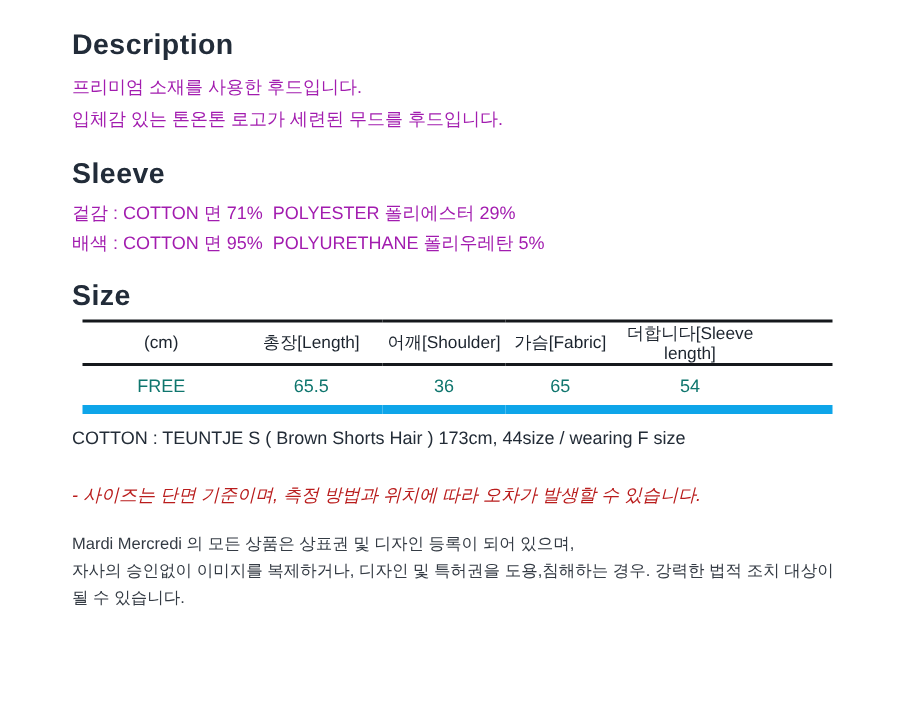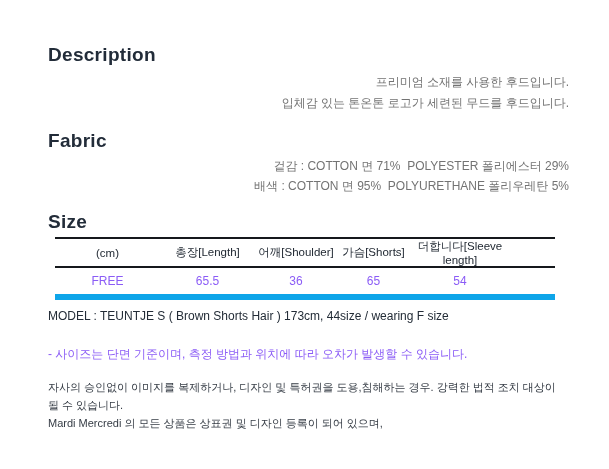--- a/index.html
+++ b/index.html
@@ -11,39 +11,38 @@
     width: 609px;
     height: 469px;
     font-family: "Liberation Sans", sans-serif;
     color: #2c3541;
     overflow: hidden;
   }
   .page {
     box-sizing: border-box;
     width: 609px;
     height: 469px;
-    padding: 44px 40px 0 48px;
+    padding: 20px 40px 0 48px;
     background: #ffffff;
   }
   .section-title {
     margin: 0;
     font-size: 19px;
     line-height: 22px;
     font-weight: 600;
     letter-spacing: 0.3px;
     color: #222c39;
   }
   .desc-title { margin-bottom: 6px; }
   .body-line {
     margin: 0;
     font-size: 12px;
     line-height: 21px;
-    color: #737373;
+    color: #a21caf;
     white-space: pre-wrap;
-    text-align: right;
   }
   .fabric-title { margin-top: 16px; margin-bottom: 4px; }
   .fabric-line { line-height: 20px; }
   .size-title { margin-top: 15px; margin-bottom: 4px; }
 
   table.size-table {
     border-collapse: collapse;
     table-layout: fixed;
     width: 500px;
     margin-left: 7px;
@@ -56,41 +55,42 @@
   table.size-table th {
     font-weight: 400;
     font-size: 11.5px;
     color: #1c242e;
     text-align: center;
     height: 23px;
     padding: 0;
   }
   table.size-table td {
     font-size: 12px;
-    color: #8b5cf6;
+    color: #0f766e;
     text-align: center;
     height: 26px;
     padding: 0;
   }
   table.size-table th.col-sleeve,
   table.size-table td.col-sleeve {
     padding-right: 45px;
   }
 
   .model-line {
     margin: 8px 0 0 0;
     font-size: 12px;
     line-height: 16px;
     color: #232c37;
   }
   .size-note {
     margin: 22px 0 0 0;
     font-size: 12px;
     line-height: 16px;
-    color: #8b5cf6;
+    color: #b91c1c;
+    font-style: italic;
   }
   .legal {
     margin-top: 16px;
   }
   .legal-line {
     margin: 0;
     font-size: 11px;
     line-height: 18px;
     color: #343b44;
   }
@@ -100,58 +100,58 @@
 
 <div class="page">
 
   <section>
     <h2 class="section-title desc-title">Description</h2>
     <p class="body-line">프리미엄 소재를 사용한 후드입니다.</p>
     <p class="body-line">입체감 있는 톤온톤 로고가 세련된 무드를 후드입니다.</p>
   </section>
 
   <section>
-    <h2 class="section-title fabric-title">Fabric</h2>
+    <h2 class="section-title fabric-title">Sleeve</h2>
     <p class="body-line fabric-line">겉감 : COTTON 면 71%  POLYESTER 폴리에스터 29%</p>
     <p class="body-line fabric-line">배색 : COTTON 면 95%  POLYURETHANE 폴리우레탄 5%</p>
   </section>
 
   <section>
     <h2 class="section-title size-title">Size</h2>
 
     <table class="size-table">
       <colgroup>
         <col style="width:105px">
         <col style="width:95px">
         <col style="width:82px">
         <col style="width:73px">
         <col style="width:145px">
       </colgroup>
       <thead>
         <tr>
           <th>(cm)</th>
           <th>총장[Length]</th>
           <th>어깨[Shoulder]</th>
-          <th>가슴[Shorts]</th>
+          <th>가슴[Fabric]</th>
           <th class="col-sleeve">더합니다[Sleeve length]</th>
         </tr>
       </thead>
       <tbody>
         <tr>
           <td>FREE</td>
           <td>65.5</td>
           <td>36</td>
           <td>65</td>
           <td class="col-sleeve">54</td>
         </tr>
       </tbody>
     </table>
 
-    <p class="model-line">MODEL : TEUNTJE S ( Brown Shorts Hair ) 173cm, 44size / wearing F size</p>
+    <p class="model-line">COTTON : TEUNTJE S ( Brown Shorts Hair ) 173cm, 44size / wearing F size</p>
     <p class="size-note">- 사이즈는 단면 기준이며, 측정 방법과 위치에 따라 오차가 발생할 수 있습니다.</p>
   </section>
 
   <section class="legal">
+    <p class="legal-line">Mardi Mercredi 의 모든 상품은 상표권 및 디자인 등록이 되어 있으며,</p>
     <p class="legal-line">자사의 승인없이 이미지를 복제하거나, 디자인 및 특허권을 도용,침해하는 경우. 강력한 법적 조치 대상이 될 수 있습니다.</p>
-    <p class="legal-line">Mardi Mercredi 의 모든 상품은 상표권 및 디자인 등록이 되어 있으며,</p>
   </section>
 
 </div>
 
 </body></html>

